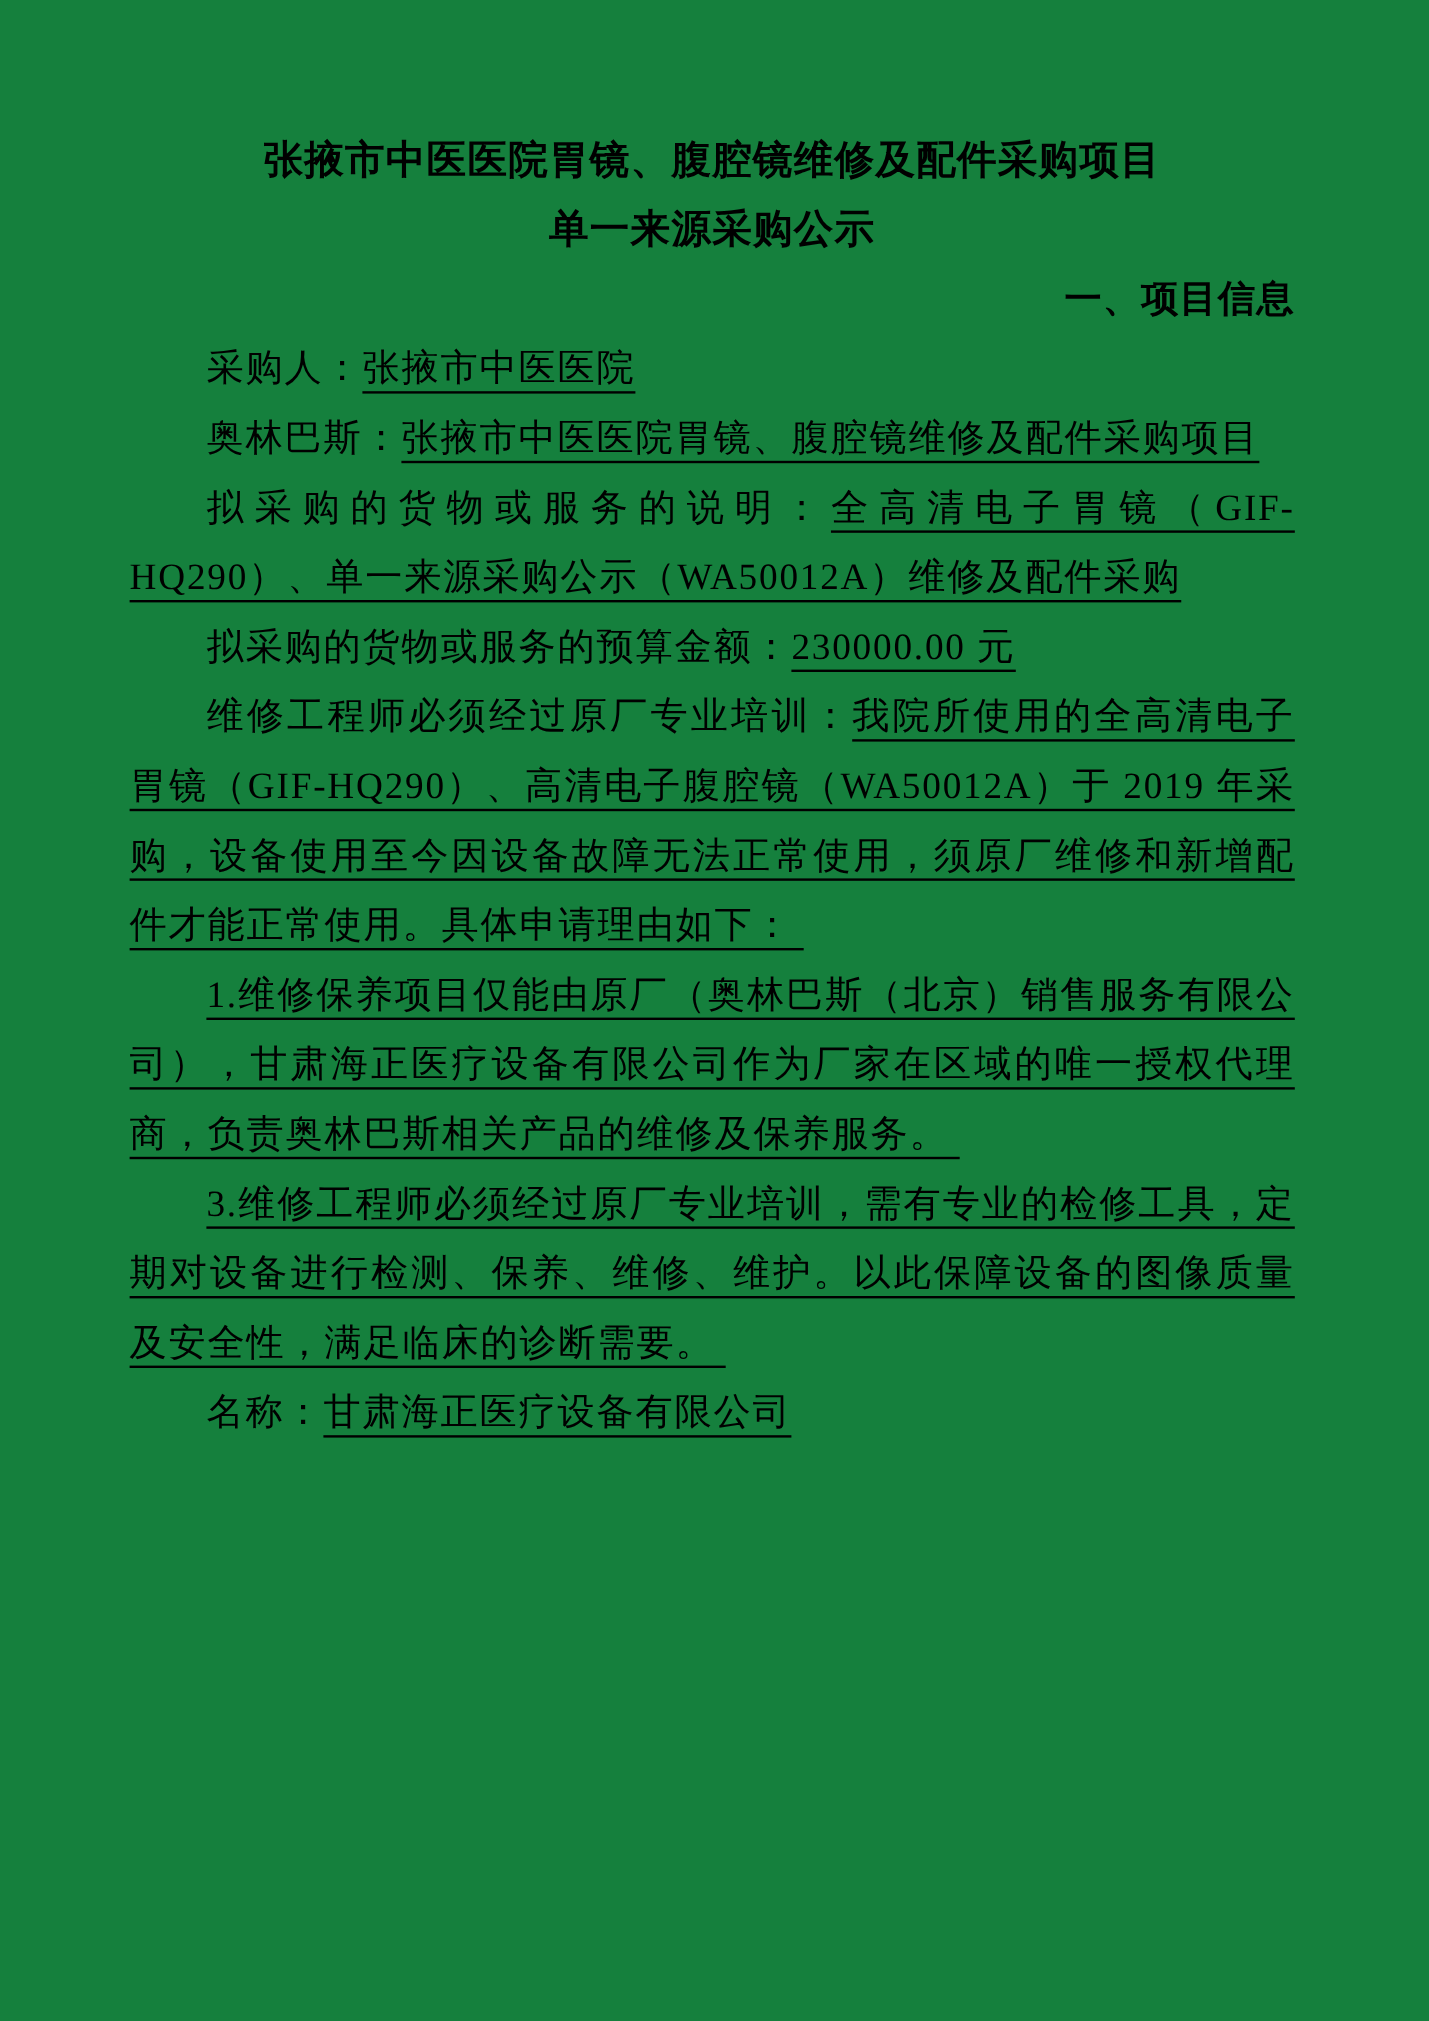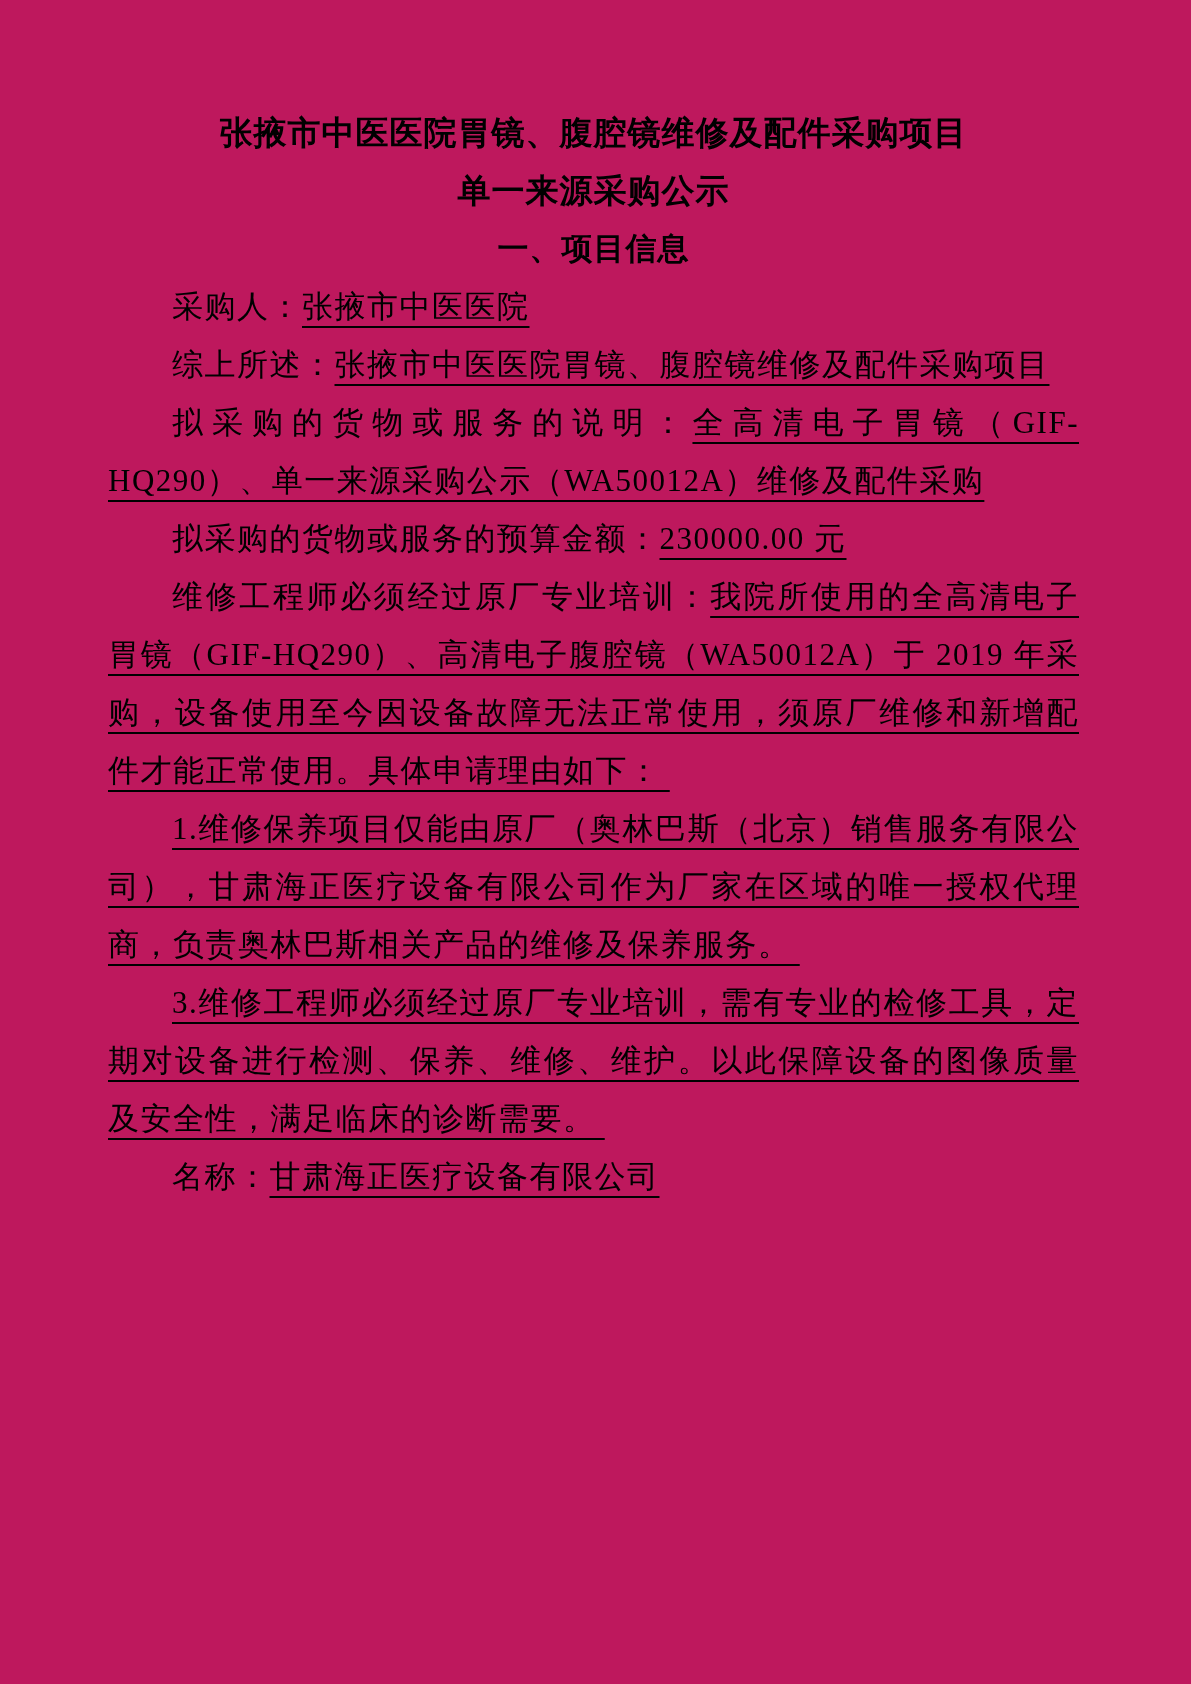--- a/index.html
+++ b/index.html
@@ -5,42 +5,42 @@
   html, body {
     margin: 0;
     padding: 0;
     background: #ffffff;
   }
   .page {
     position: relative;
     width: 1191px;
     height: 1684px;
     margin: 0 auto;
-    background: #be185d;
+    background: #15803d;
     box-sizing: border-box;
     padding: 104px 112px 0 108px;
     color: #000000;
     font-family: "Liberation Serif", "DejaVu Serif", serif;
     font-size: 31px;
     line-height: 58px;
     letter-spacing: 1.5px;
     overflow: hidden;
   }
   .doc-title {
     font-family: "Liberation Sans", "DejaVu Sans", sans-serif;
     font-weight: bold;
     font-size: 33px;
     text-align: center;
     letter-spacing: 1px;
   }
   .sec-heading {
     font-family: "Liberation Sans", "DejaVu Sans", sans-serif;
     font-weight: bold;
     font-size: 31px;
-    text-align: center;
+    text-align: right;
     letter-spacing: 1px;
   }
   p.body-par {
     margin: 0;
     text-align: justify;
     text-justify: inter-character;
     text-indent: 64px;
   }
   .u {
     text-decoration: underline;
@@ -55,21 +55,21 @@
 
 <div class="page">
 
   <div class="doc-title">张掖市中医医院胃镜、腹腔镜维修及配件采购项目</div>
   <div class="doc-title">单一来源采购公示</div>
 
   <div class="sec-heading">一、项目信息</div>
 
   <p class="body-par"><span>采购人：</span><span class="u">张掖市中医医院</span></p>
 
-  <p class="body-par"><span>综上所述：</span><span class="u">张掖市中医医院胃镜、腹腔镜维修及配件采购项目</span></p>
+  <p class="body-par"><span>奥林巴斯：</span><span class="u">张掖市中医医院胃镜、腹腔镜维修及配件采购项目</span></p>
 
   <p class="body-par"><span>拟采购的货物或服务的说明：</span><span class="u">全高清电子胃镜（GIF-HQ290）、单一来源采购公示（WA50012A）维修及配件采购</span></p>
 
   <p class="body-par"><span>拟采购的货物或服务的预算金额：</span><span class="u">230000.00 元</span></p>
 
   <p class="body-par"><span>维修工程师必须经过原厂专业培训：</span><span class="u">我院所使用的全高清电子胃镜（GIF-HQ290）、高清电子腹腔镜（WA50012A）于 2019 年采购，设备使用至今因设备故障无法正常使用，须原厂维修和新增配件才能正常使用。具体申请理由如下：&nbsp;</span></p>
 
   <p class="body-par"><span class="u">1.维修保养项目仅能由原厂（奥林巴斯（北京）销售服务有限公司），甘肃海正医疗设备有限公司作为厂家在区域的唯一授权代理商，负责奥林巴斯相关产品的维修及保养服务。&nbsp;</span></p>
 
 

